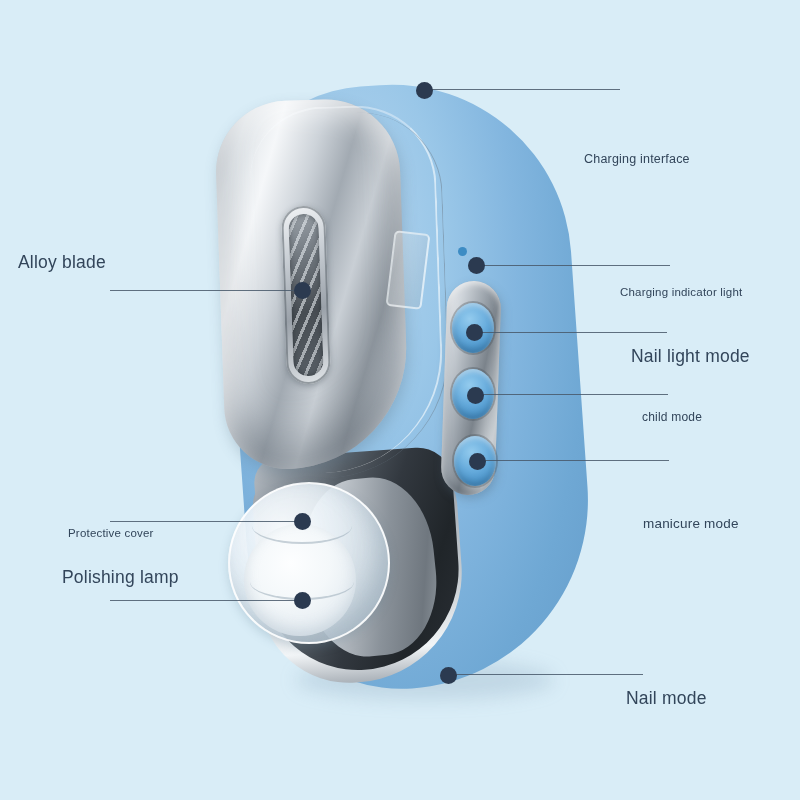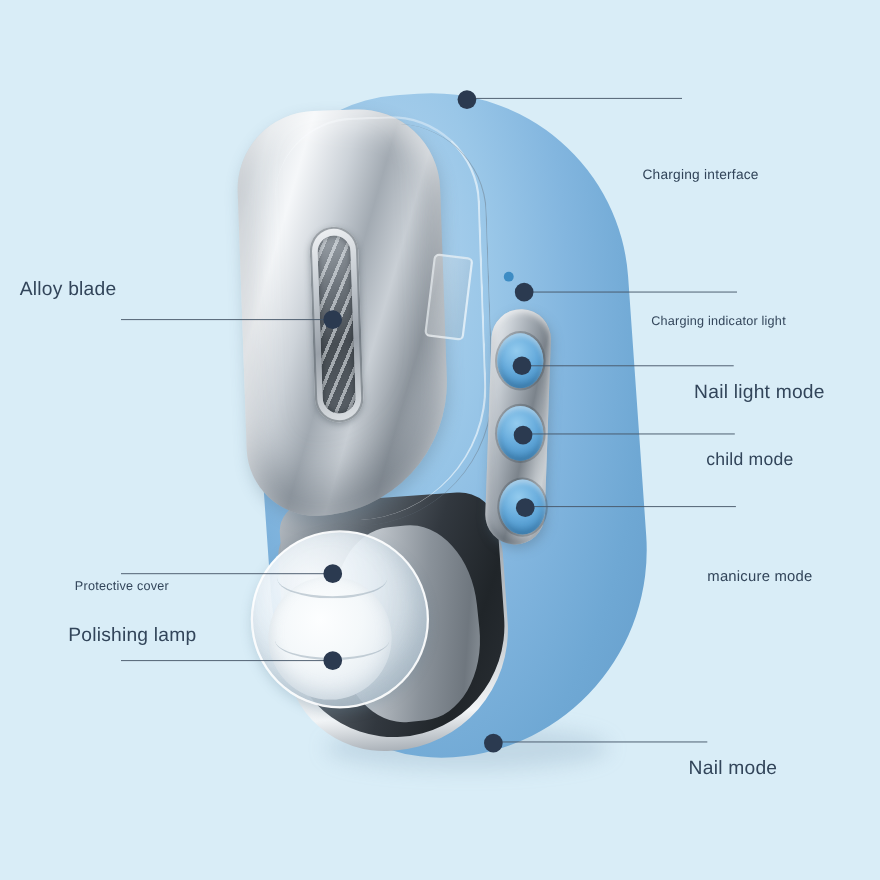--- a/index.html
+++ b/index.html
@@ -128,21 +128,21 @@
     background:#3d8cc4;
   }
 
   
   .co-dot{width:17px;height:17px;border-radius:50%;background:#2b3a50;z-index:40;}
   .co-line{height:1px;background:#48586a;opacity:.85;z-index:39;}
   .co-label{color:#32455a;white-space:nowrap;z-index:40;letter-spacing:.2px;}
   .fs-s{font-size:11.5px;}
   .fs-m{font-size:13.5px;}
   .fs-l{font-size:17.5px;}
-  .fs-xl{font-size:16px;}
+  .fs-xl{font-size:12px;}
   .fs-ci{font-size:12.5px;}
 </style>
 </head>
 <body>
 
 <div id="stage">
 
   <div class="device-shadow"></div>
   <div class="body-blue"></div>
   <div class="chrome-band"></div>
@@ -166,21 +166,21 @@
 
   <div>
     <span class="co-dot" style="left:416px;top:82px;"></span>
     <span class="co-line" style="left:424px;top:89px;width:196px;"></span>
     <span class="co-label fs-ci" style="left:584px;top:108px;margin-top:44px;">Charging interface</span>
   </div>
 
   <div>
     <span class="co-dot" style="left:468px;top:257px;"></span>
     <span class="co-line" style="left:477px;top:265px;width:193px;"></span>
-    <span class="co-label fs-s" style="left:592px;top:286px;">Charging indicator light</span>
+    <span class="co-label fs-s" style="left:620px;top:286px;">Charging indicator light</span>
   </div>
 
   <div>
     <span class="co-dot" style="left:466px;top:324px;"></span>
     <span class="co-line" style="left:474px;top:332px;width:193px;"></span>
     <span class="co-label fs-l" style="left:631px;top:346px;">Nail light mode</span>
   </div>
 
   <div>
     <span class="co-dot" style="left:467px;top:387px;"></span>

